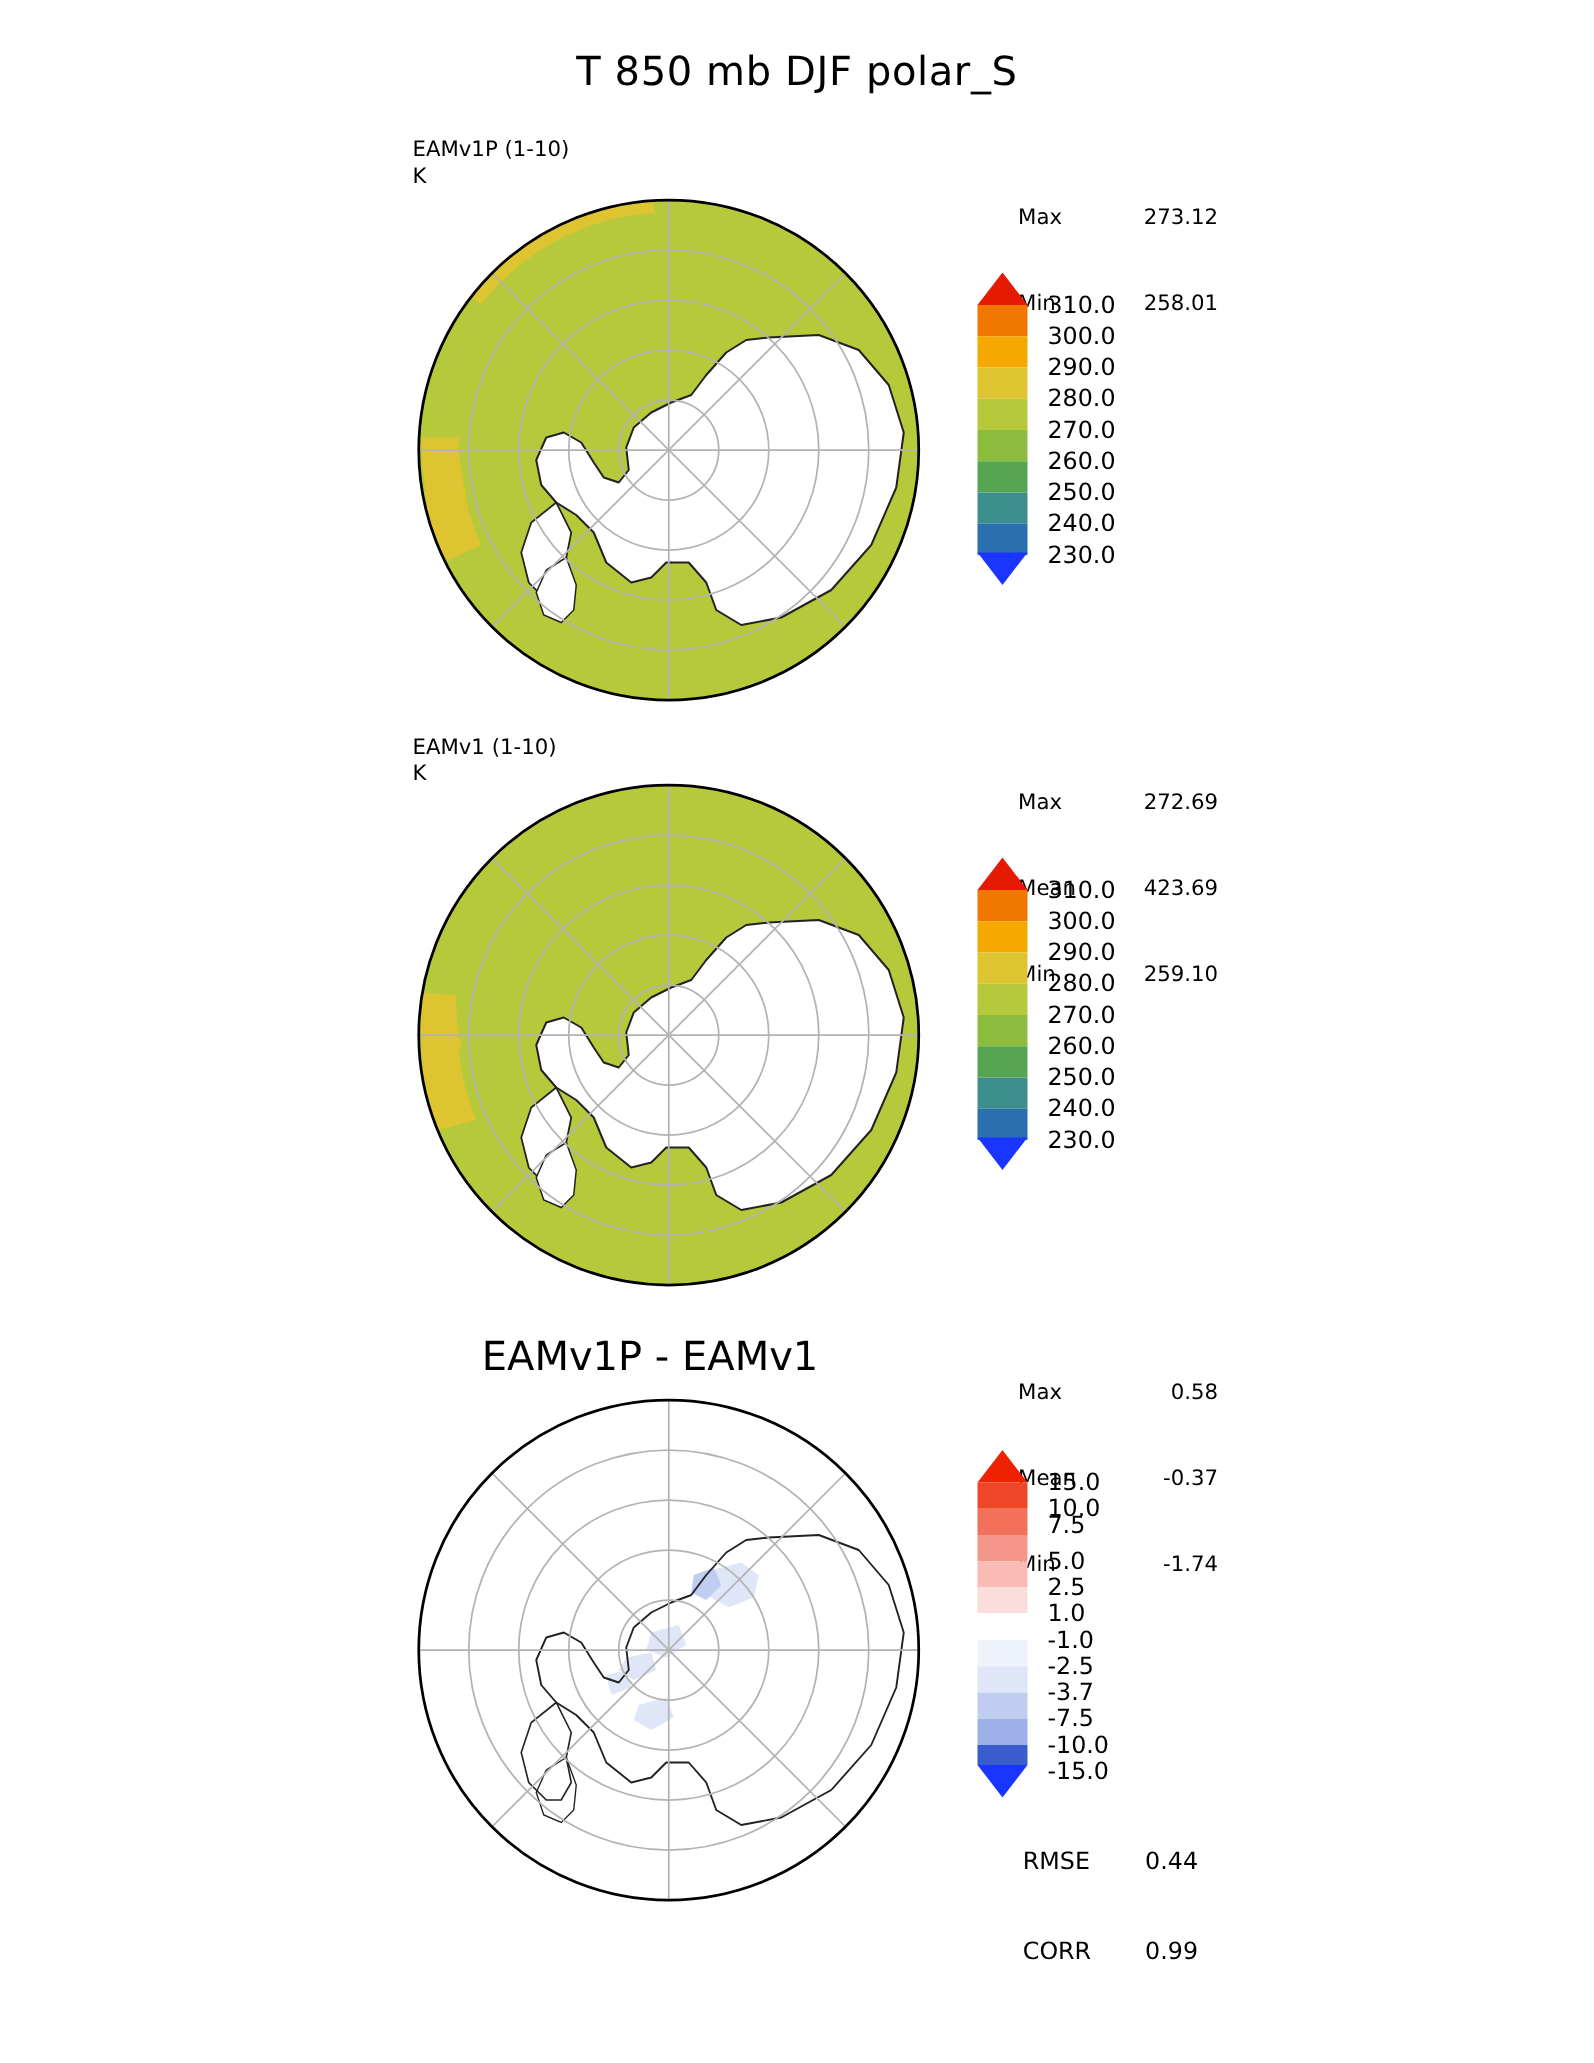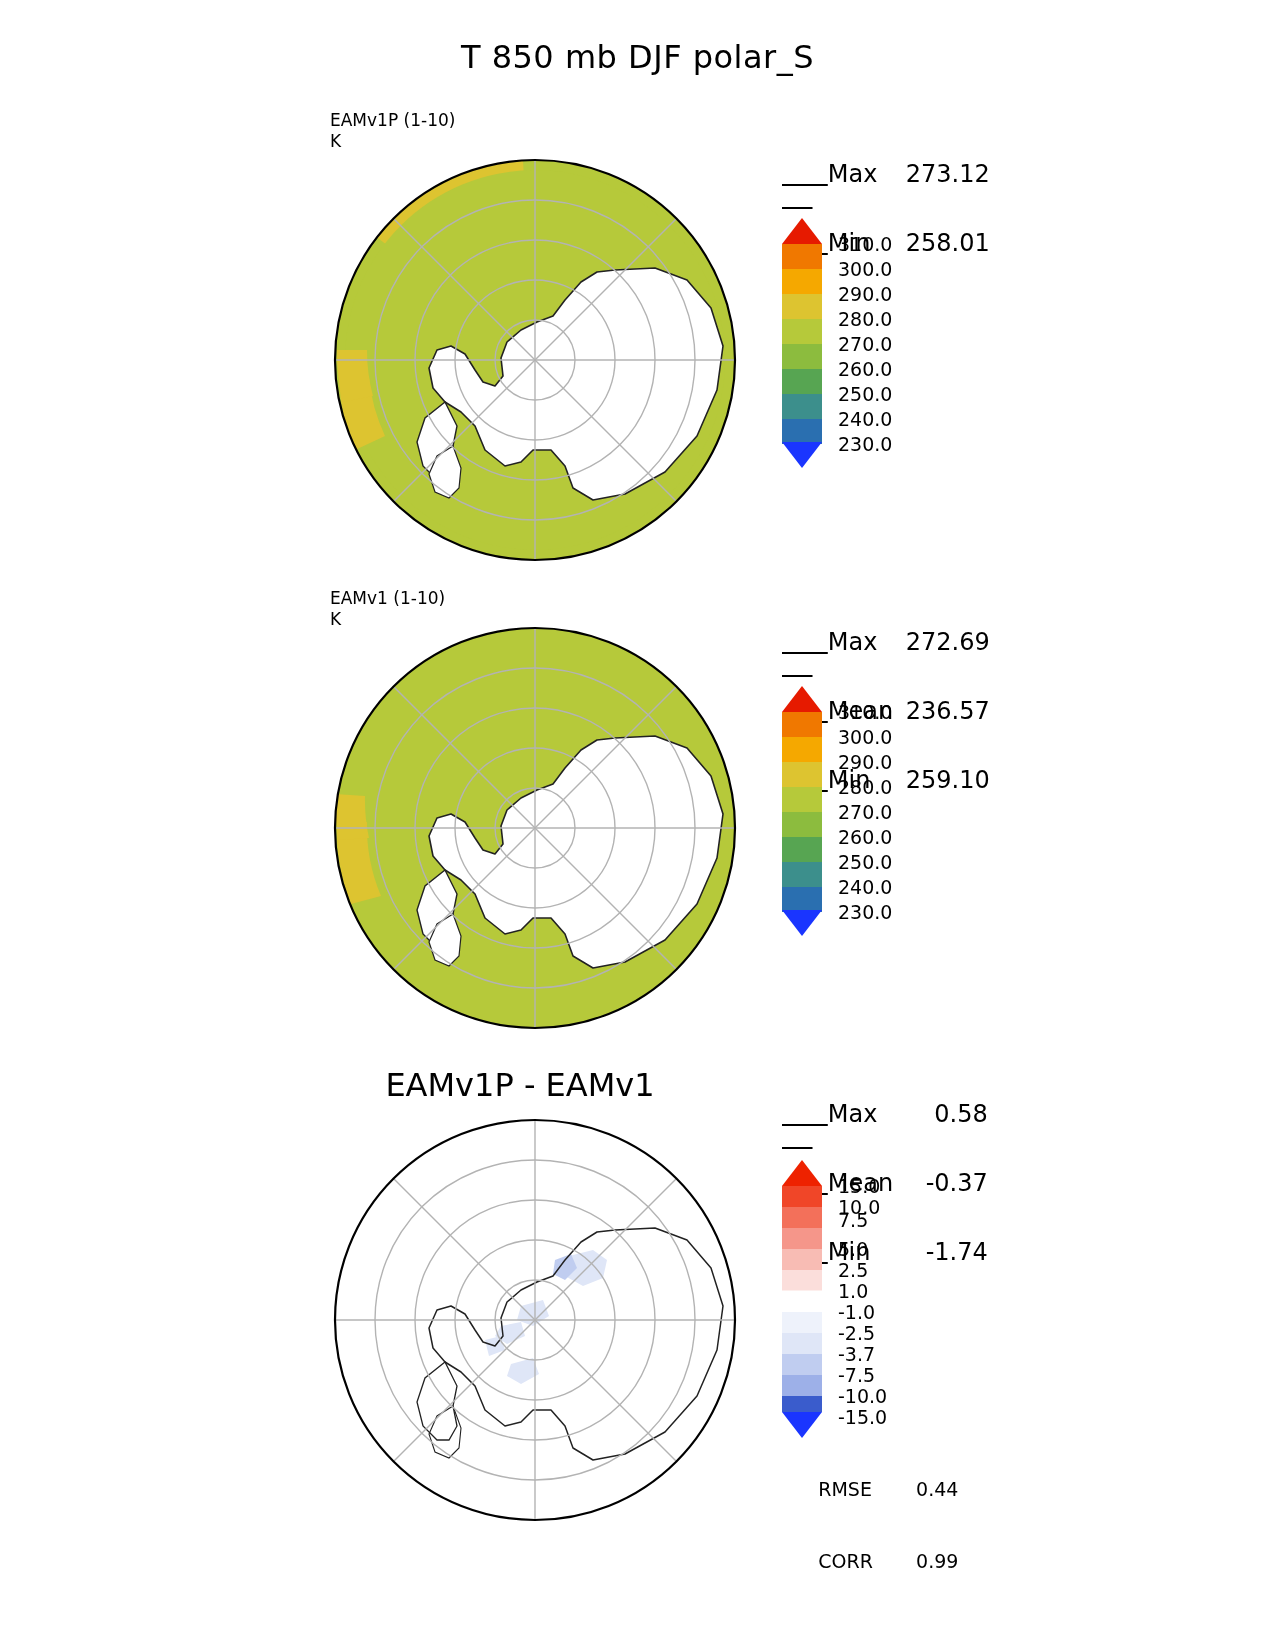--- a/index.html
+++ b/index.html
@@ -47,23 +47,22 @@
     position: absolute;
     left: 300px;
     width: 440px;
     text-align: center;
     font-size: 32px;
   }
 
   
   .stats {
     position: absolute;
-    font-size: 24px;
+    font-size: 17px;
     line-height: 23px;
-    text-decoration: underline;
   }
   .stats .row { display: block; white-space: pre; }
   .stats .lbl { display: inline-block; width: 78px; }
   .stats .val { display: inline-block; width: 82px; text-align: right; }
 
   
   .map-wrap {
     position: absolute;
   }
   .map-wrap svg { display: block; }
@@ -191,21 +190,21 @@
   <div class="panel-label" style="top: 20px;">
     <span>EAMv1 (1-10)</span>
     <span class="units">K</span>
   </div>
 
   <div class="stats" style="left: 782px; top: 40px;">
     <span class="row">
       <span class="lbl">Max</span><span class="val">272.69</span>
     </span>
     <span class="row">
-      <span class="lbl">Mean</span><span class="val">236.57</span>
+      <span class="lbl">Mean</span><span class="val">423.69</span>
     </span>
     <span class="row">
       <span class="lbl">Min</span><span class="val">259.10</span>
     </span>
   </div>
 
   <div class="map-wrap" style="left: 325px; top: 50px;">
     <svg width="420" height="420" viewBox="0 0 420 420">
       <defs>
         <clipPath id="clip2">

